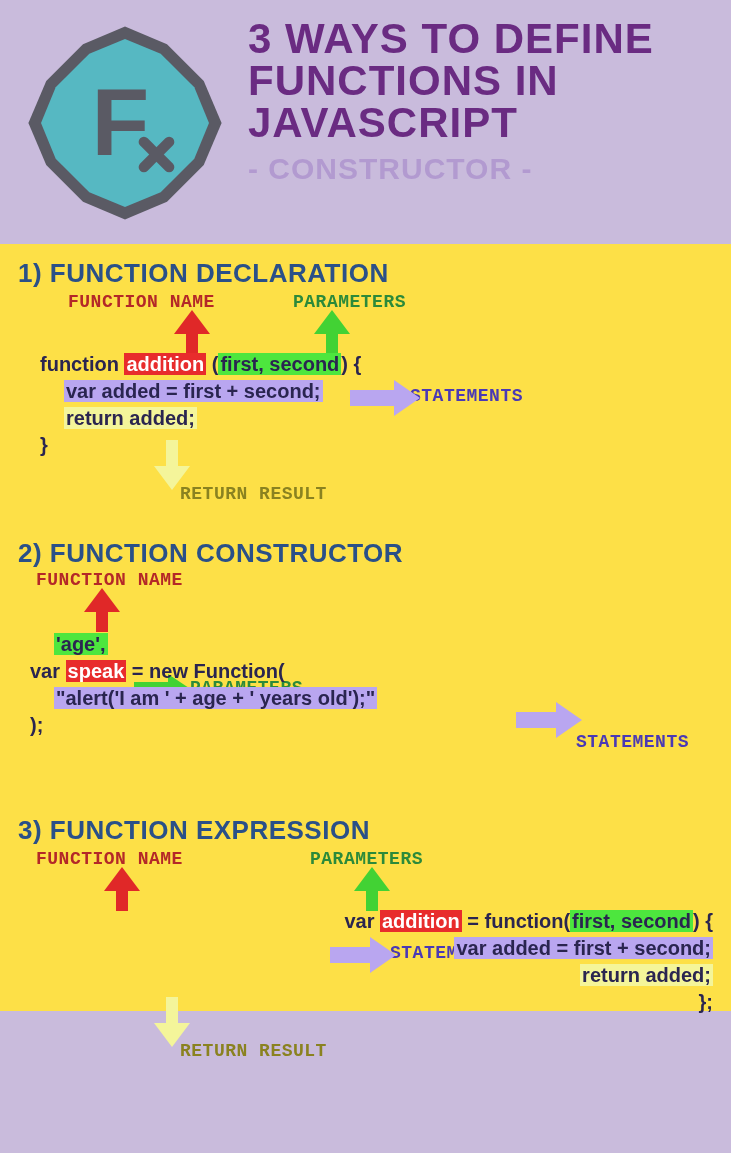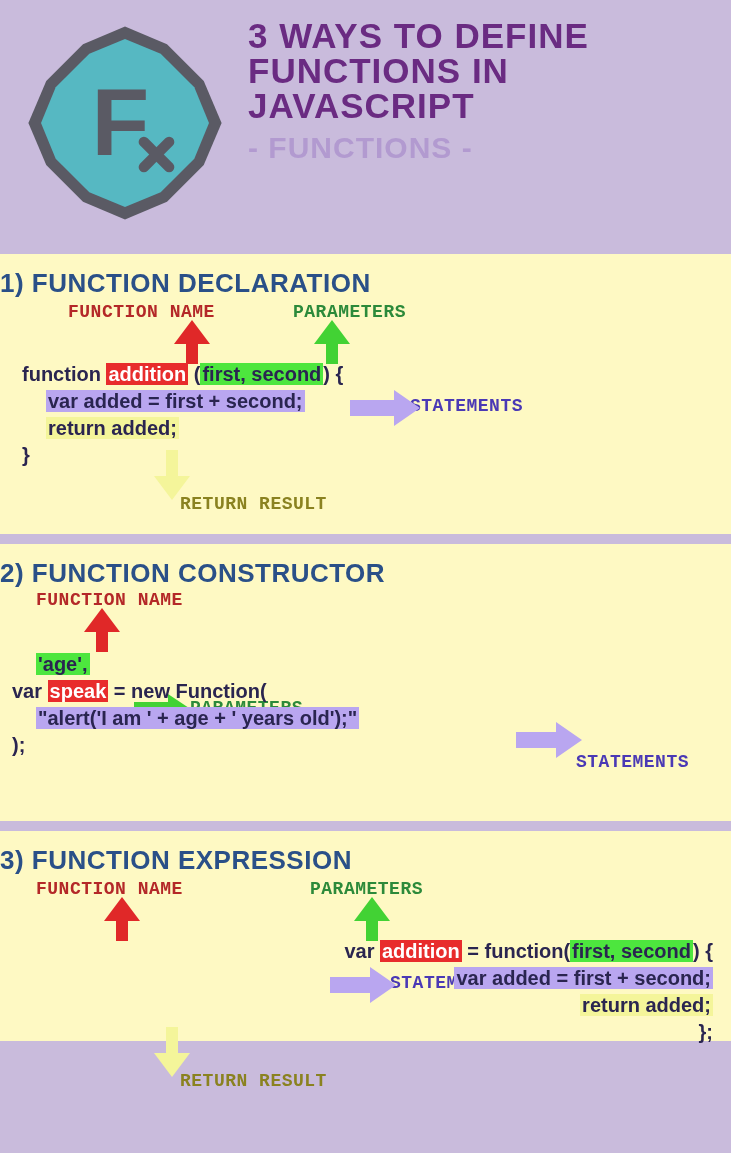--- a/index.html
+++ b/index.html
@@ -17,38 +17,37 @@
   }
   .logo {
     flex-shrink: 0;
     margin-right: 18px;
   }
   .title-block {
     flex: 1;
   }
   .main-title {
     font-family: Impact, 'Arial Black', sans-serif;
-    font-size: 35px;
+    font-size: 42px;
     font-weight: 900;
     line-height: 1.0;
     color: #6a2b82;
     letter-spacing: 1px;
   }
   .subtitle {
     font-family: Impact, 'Arial Black', sans-serif;
     font-size: 30px;
     font-weight: 900;
     color: #b29ad0;
     margin-top: 8px;
     letter-spacing: 1px;
   }
   .section {
-    background: #fef9c3;
-    margin-top: 10px;
-    padding: 14px 18px 14px 0;
+    background: #fde047;
+    padding: 14px 18px 14px 18px;
     position: relative;
   }
   .section-title {
     font-family: Impact, 'Arial Black', sans-serif;
     font-size: 26px;
     font-weight: 900;
     color: #2a5088;
     letter-spacing: 0.5px;
   }
   .code {
@@ -91,21 +90,21 @@
       <path d="M100 20 L134 34 L166 66 L180 100 L166 134 L134 166 L100 180 L66 166 L34 134 L20 100 L34 66 L66 34 Z" fill="#56b8c2"></path>
       <text x="68" y="130" font-family="Arial" font-size="90" font-weight="bold" fill="#5a5a64">F</text>
       <g transform="translate(118,118)" stroke="#5a5a64" stroke-width="10" stroke-linecap="round">
         <line x1="0" y1="0" x2="24" y2="24"></line>
         <line x1="24" y1="0" x2="0" y2="24"></line>
       </g>
     </svg>
   </div>
   <div class="title-block">
     <div class="main-title">3 WAYS TO DEFINE FUNCTIONS IN JAVASCRIPT</div>
-    <div class="subtitle">- FUNCTIONS -</div>
+    <div class="subtitle">- CONSTRUCTOR -</div>
   </div>
 </div>
 
 <div class="section" style="height:280px;">
   <div class="section-title">1) FUNCTION DECLARATION</div>
 
   <div class="label l-red" style="top:48px; left:68px;">FUNCTION NAME</div>
   <div class="label l-green" style="top:48px; left:293px;">PARAMETERS</div>
   <div class="label l-purple" style="top:142px; left:410px;">STATEMENTS</div>
   <div class="label l-olive" style="top:240px; left:180px;">RETURN RESULT</div>

